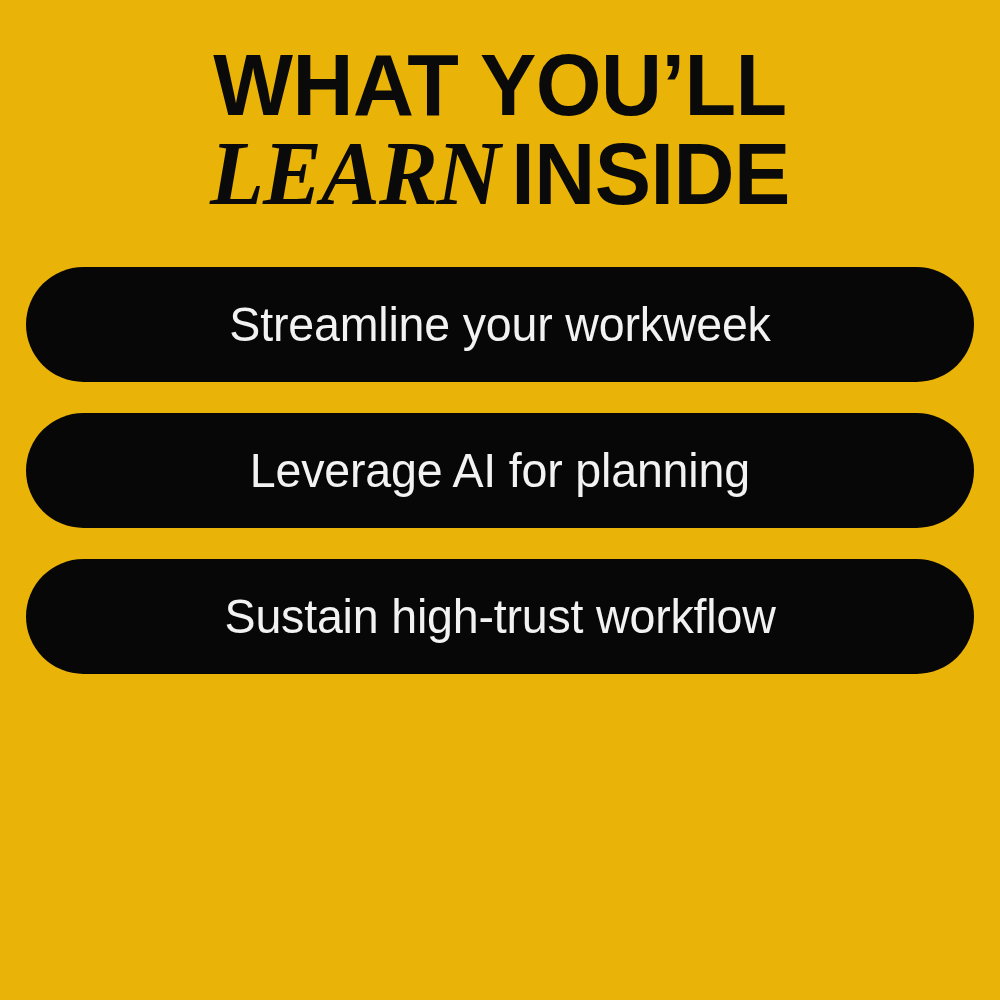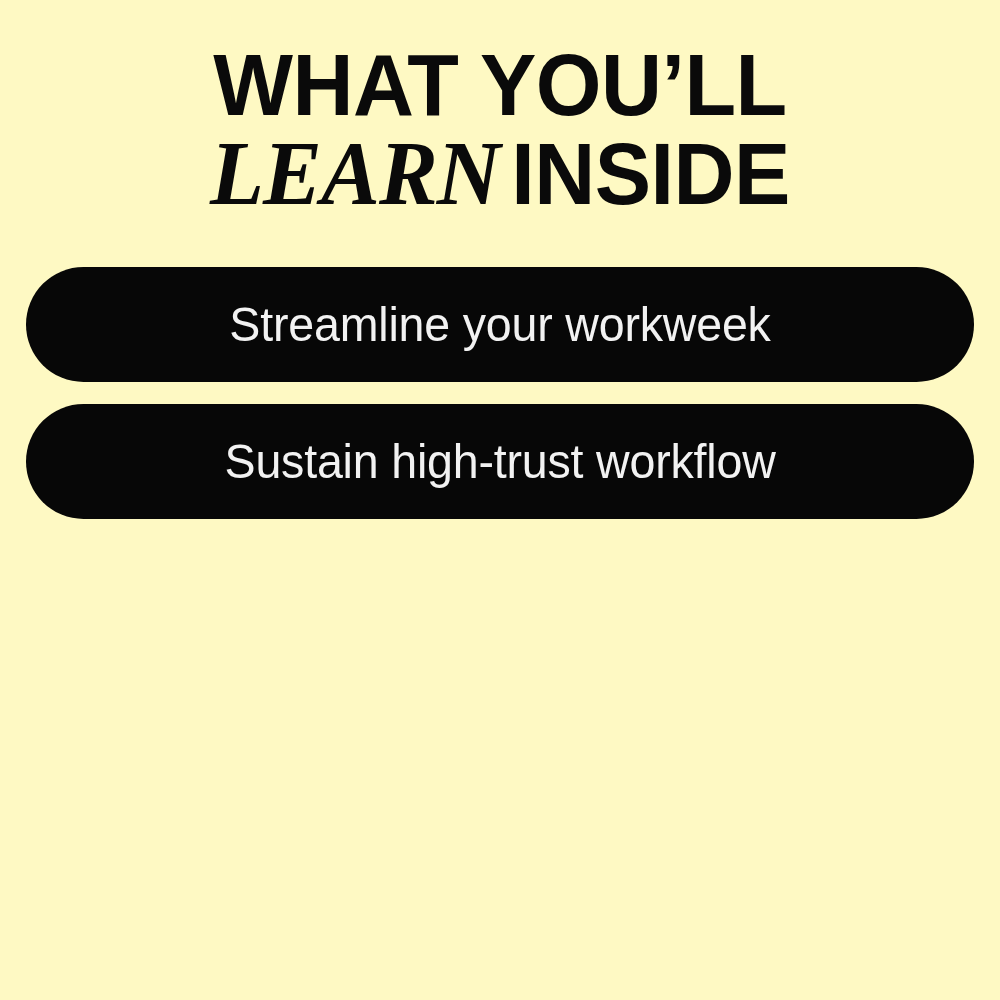--- a/index.html
+++ b/index.html
@@ -12,21 +12,21 @@
     height: 1000px;
     background: #f4f4f3;
     font-family: "Liberation Sans", sans-serif;
     overflow: hidden;
   }
 
   .slide {
     position: relative;
     width: 1000px;
     height: 1000px;
-    background: #fef9c3;
+    background: #eab308;
     box-sizing: border-box;
   }
 
   
   .heading {
     position: absolute;
     top: 42px;
     left: 0;
     width: 1000px;
     text-align: center;
@@ -72,21 +72,21 @@
   }
 
   
   .pill-list {
     position: absolute;
     top: 267px;
     left: 26px;
     width: 948px;
     display: flex;
     flex-direction: column;
-    gap: 22px;
+    gap: 31px;
   }
 
   .pill {
     width: 948px;
     height: 115px;
     background: #070707;
     border-radius: 60px;
     display: flex;
     align-items: center;
     justify-content: center;
@@ -118,20 +118,23 @@
   </div>
 
   <div class="pill-list">
 
     <div class="pill">
       <span class="pill-label">Streamline your workweek</span>
     </div>
 
 
 
+    <div class="pill">
+      <span class="pill-label">Leverage AI for planning</span>
+    </div>
 
     <div class="pill">
       <span class="pill-label">Sustain high-trust workflow</span>
     </div>
 
   </div>
 
 </div>
 
 </body></html>

